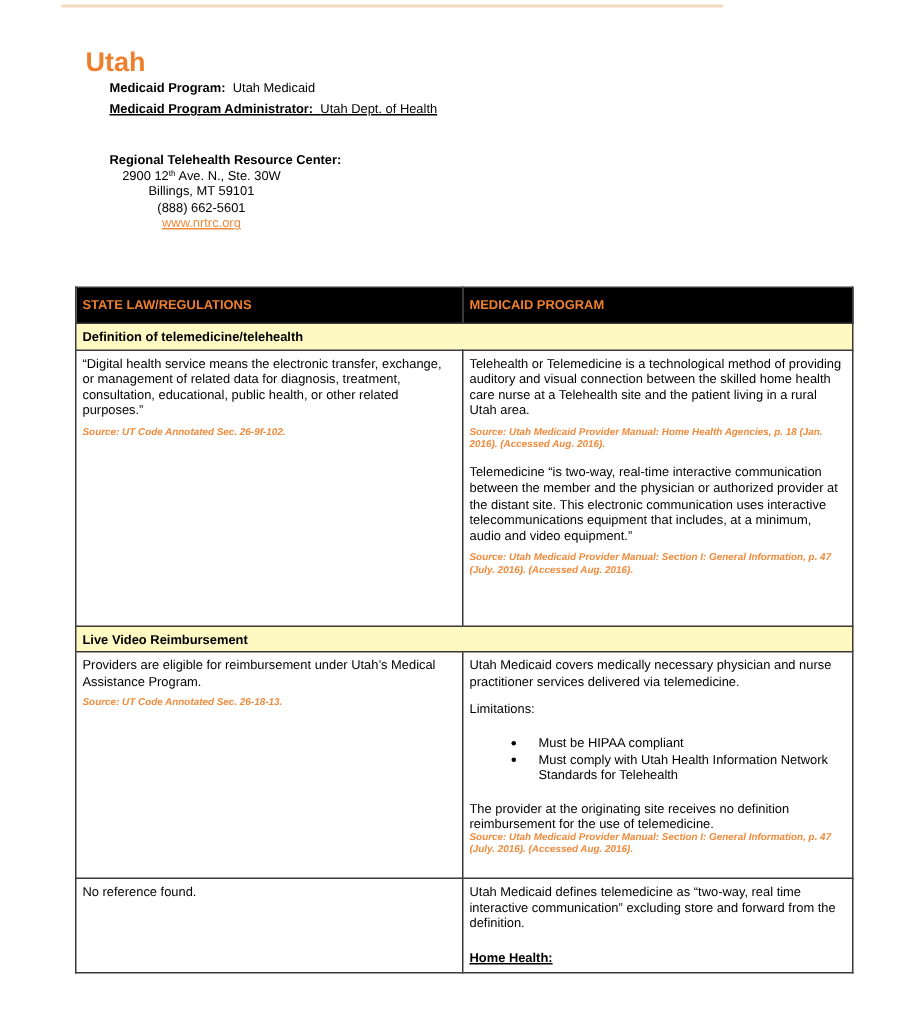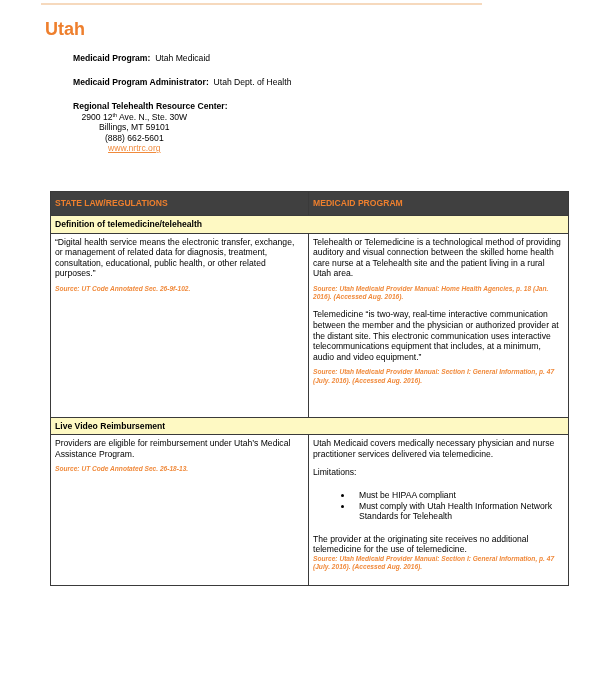--- a/index.html
+++ b/index.html
@@ -5,45 +5,45 @@
   html, body { margin: 0; padding: 0; background: #ffffff; }
   body {
     width: 612px; height: 675px; position: relative; overflow: hidden;
     font-family: "Liberation Sans", sans-serif; color: #000;
   }
   .top-rule {
     position: absolute; left: 41px; top: 3px; width: 441px; height: 2px;
     background: #f6d9bd;
   }
   .state-title {
-    position: absolute; left: 41px; top: 15px; margin: 4px;
+    position: absolute; left: 41px; top: 15px; margin: 16px;
     font-size: 18px; font-weight: bold; color: #ee7f2d;
   }
   .info { position: absolute; left: 41px; font-size: 8.6px; line-height: 11px; }
   .info .lbl { font-weight: bold; padding-left: 32px; }
   .info-program { top: 53px; }
-  .info-admin { top: 77px; }
+  .info-admin { top: 67px; text-decoration: underline; }
   .rtrc { top: 101px; }
   .rtrc div { white-space: nowrap; line-height: 10.5px; text-align: center; }
   .rtrc .link { color: #f08a3c; text-decoration: underline; }
   sup { font-size: 5.5px; vertical-align: 3px; line-height: 0; }
 
   table.grid {
     position: absolute; left: 50px; top: 191px; width: 518px;
     border-collapse: collapse; font-size: 8.6px; line-height: 10.6px;
     table-layout: fixed;
   }
   table.grid td, table.grid th {
     border: 1px solid #3a3a3a; vertical-align: top; padding: 3px 4px 4px 4px;
     text-align: left;
   }
   col.c1 { width: 258px; }
   col.c2 { width: 260px; }
   tr.head th {
-    background: #404040; color: #ee7f2d; font-weight: bold;
+    background: #000000; color: #ee7f2d; font-weight: bold;
     height: 19px; vertical-align: middle; padding: 2px 4px; margin-left: 12px;
   }
   tr.section td {
     background: #fef9c3; font-weight: bold; padding: 3px 4px; height: 10px;
   }
   .src {
     color: #f08a3c; font-style: italic; font-weight: bold; font-size: 6.6px;
     line-height: 8.2px; margin-top: 6px;
   }
   .src.tight { margin-top: 0; }
@@ -115,19 +115,28 @@
       <p class="para">Providers are eligible for reimbursement under Utah’s Medical Assistance Program.</p>
       <div class="src">Source: UT Code Annotated Sec. 26-18-13.</div>
     </td>
     <td>
       <p class="para">Utah Medicaid covers medically necessary physician and nurse practitioner services delivered via telemedicine.</p>
       <p class="para gap">Limitations:</p>
       <ul class="lim">
         <li>Must be HIPAA compliant</li>
         <li>Must comply with Utah Health Information Network Standards for Telehealth</li>
       </ul>
-      <p class="para">The provider at the originating site receives no additional telemedicine for the use of telemedicine.</p>
+      <p class="para">The provider at the originating site receives no definition reimbursement for the use of telemedicine.</p>
       <div class="src tight">Source: Utah Medicaid Provider Manual: Section I: General Information, p. 47 (July. 2016). (Accessed Aug. 2016).</div>
     </td>
   </tr>
 
+  <tr>
+    <td>
+      <p class="para">No reference found.</p>
+    </td>
+    <td>
+      <p class="para">Utah Medicaid defines telemedicine as “two-way, real time interactive communication” excluding store and forward from the definition.</p>
+      <div class="hh">Home Health:</div>
+    </td>
+  </tr>
 </tbody>
   </table>
 
 </body></html>

